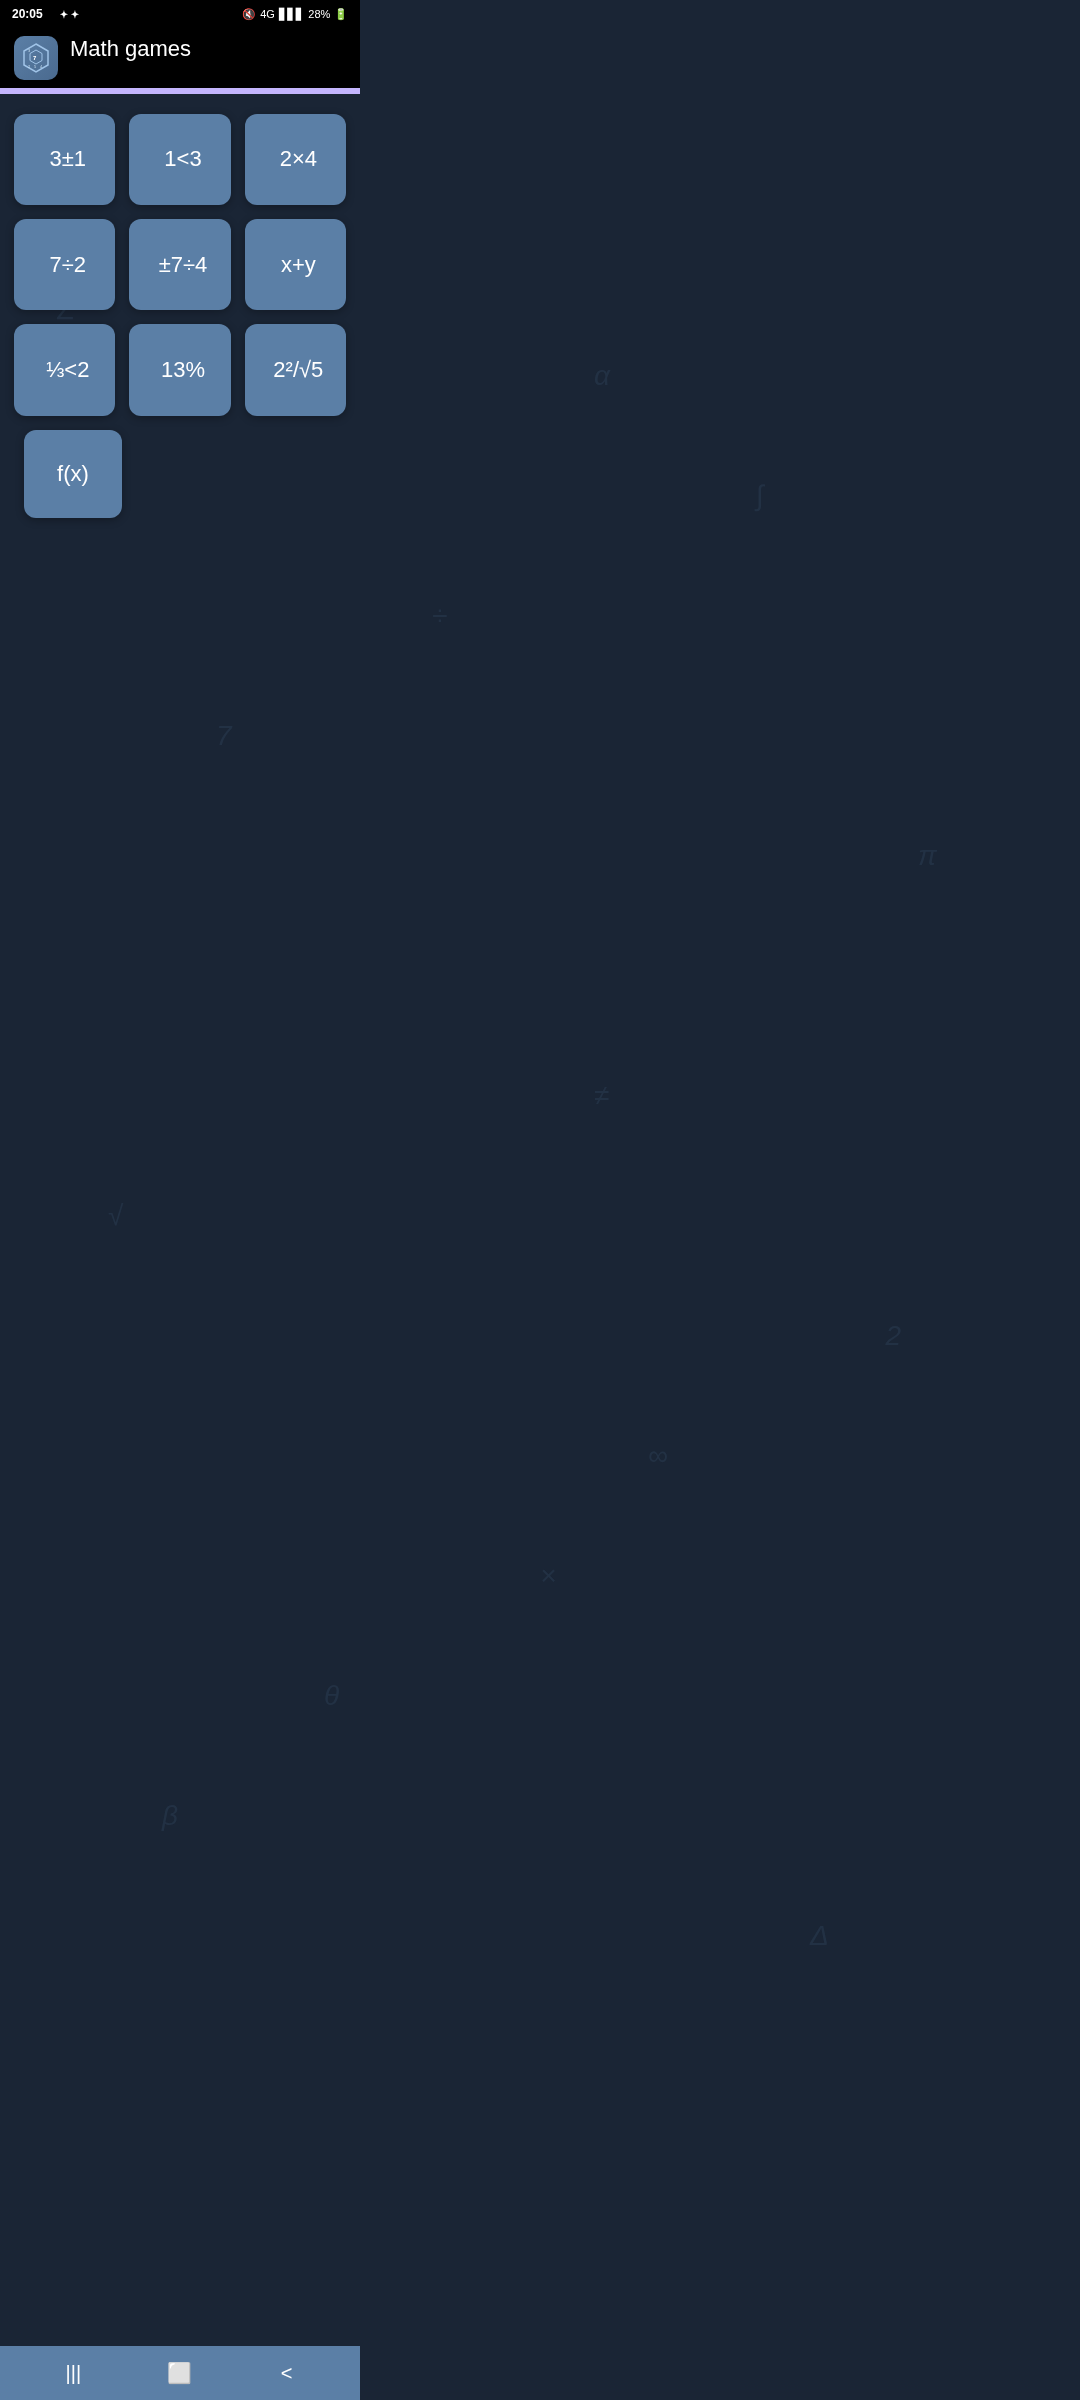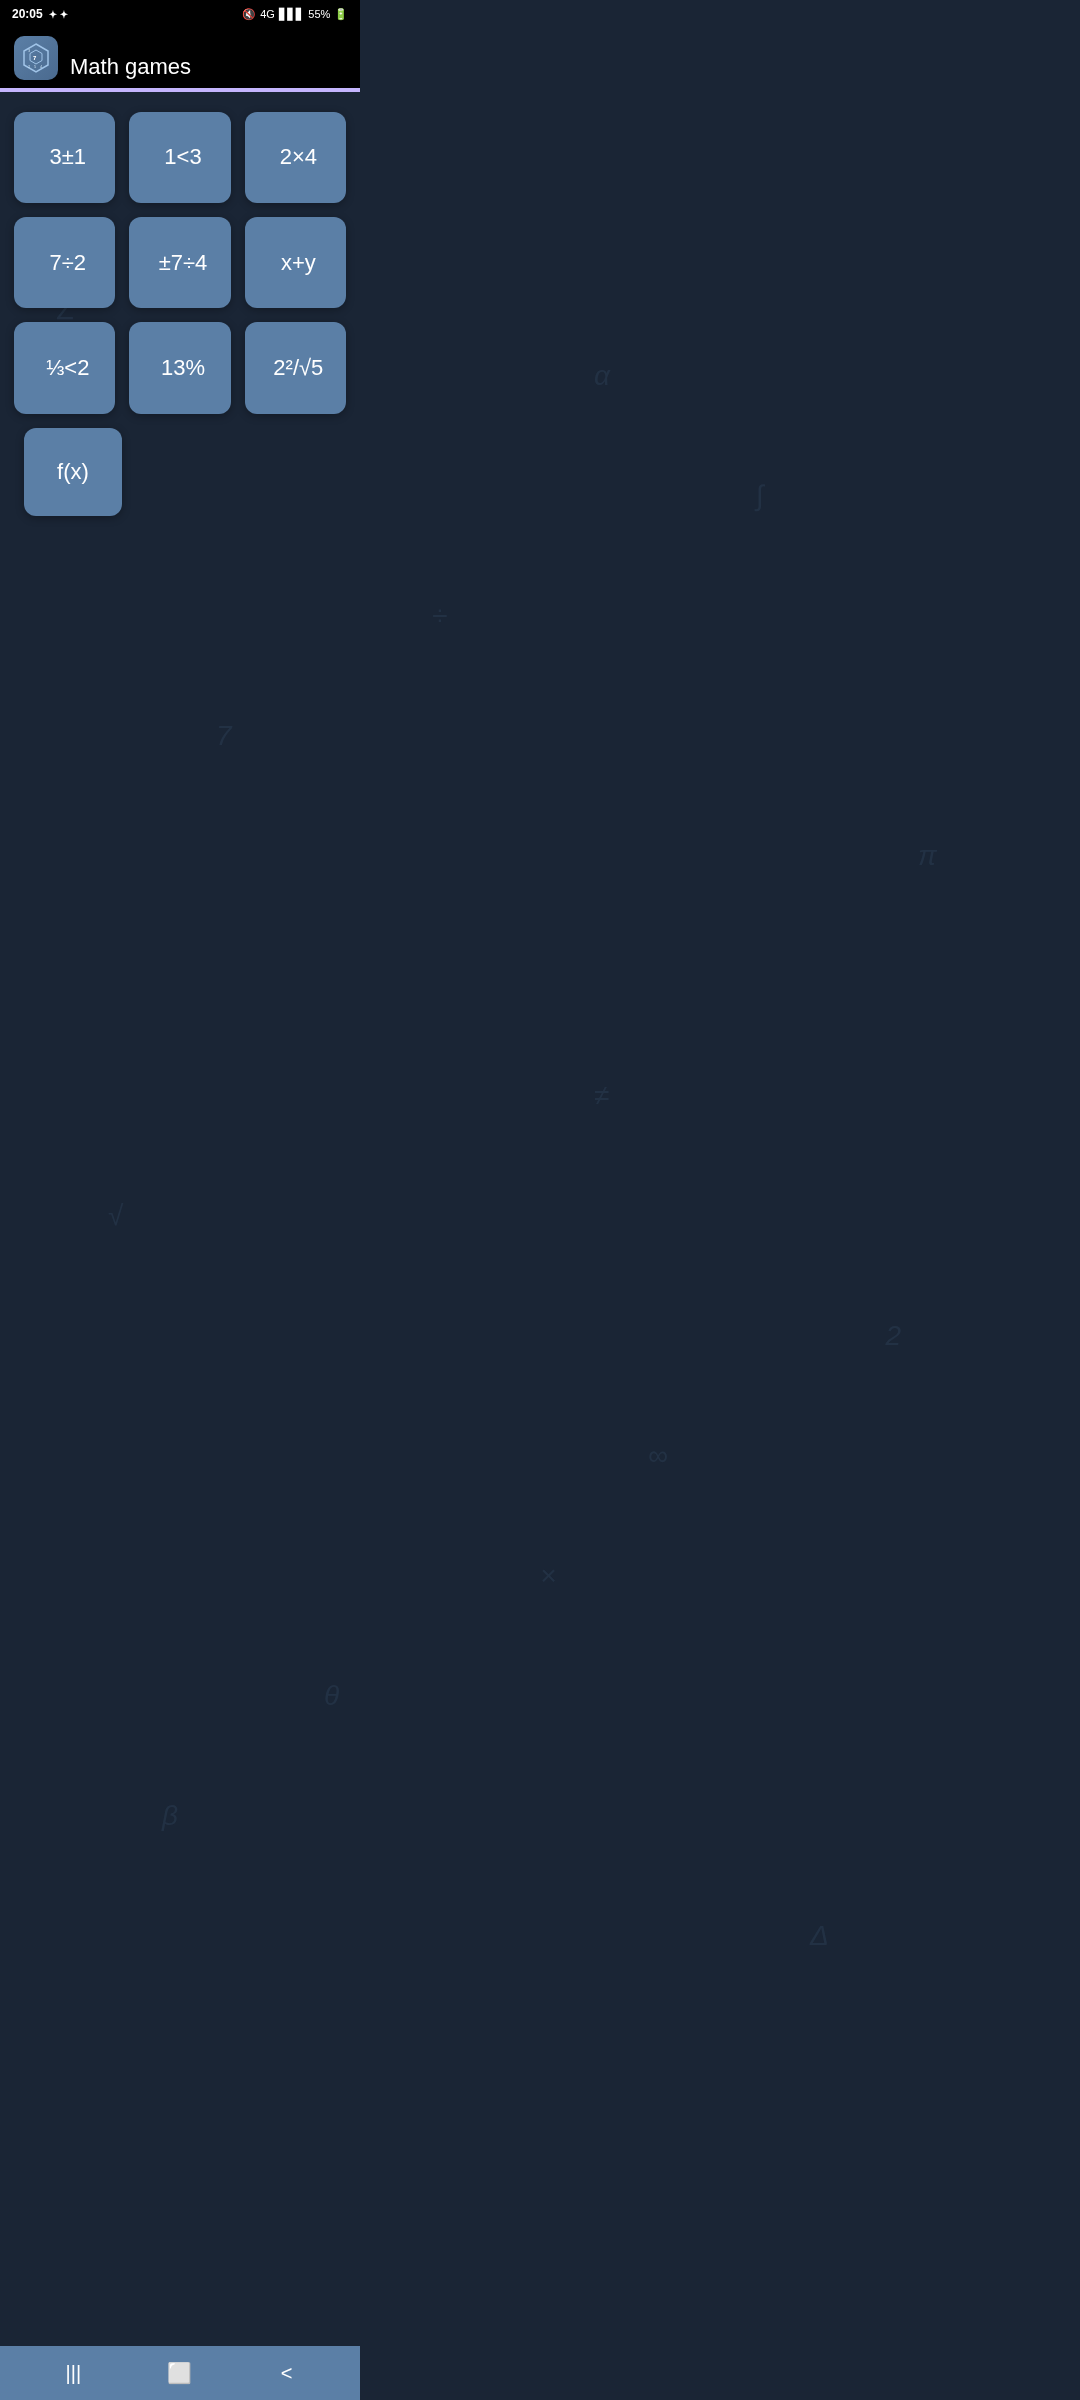--- a/index.html
+++ b/index.html
@@ -53,41 +53,41 @@
       justify-content: space-between;
       align-items: center;
       padding: 6px 12px;
       font-size: 12px;
       height: 28px;
     }
 
     .status-left {
       display: flex;
       align-items: center;
-      gap: 6px;
+      gap: 17px;
       font-weight: 600;
     }
 
     .status-right {
       display: flex;
       align-items: center;
       gap: 4px;
       font-size: 11px;
     }
 
     
     .app-header {
       position: relative;
       z-index: 10;
       background-color: #000;
       display: flex;
-      align-items: flex-end;
+      align-items: flex-start;
       padding: 8px 14px;
       gap: 12px;
-      border-bottom: 4px solid #c4b5fd;
+      border-bottom: 6px solid #c4b5fd;
     }
 
     .app-logo {
       width: 44px;
       height: 44px;
       background: linear-gradient(135deg, #5b7fa6, #4a6a8f);
       border-radius: 10px;
       display: flex;
       align-items: center;
       justify-content: center;
@@ -214,21 +214,21 @@
 
 <div class="status-bar">
   <div class="status-left">
     <span>20:05</span>
     <span style="font-size:10px;">✦ ✦</span>
   </div>
   <div class="status-right">
     <span>🔇</span>
     <span>4G</span>
     <span>▋▋▋</span>
-    <span>55%</span>
+    <span>28%</span>
     <span>🔋</span>
   </div>
 </div>
 
 <div class="app-header">
   <div class="app-logo">
     <svg viewBox="0 0 32 32" fill="none" xmlns="http://www.w3.org/2000/svg">
 
       <polygon points="16,2 28,9 28,23 16,30 4,23 4,9" fill="none" stroke="#a0c4e8" stroke-width="1.5"></polygon>
       <polygon points="16,8 22,11.5 22,18.5 16,22 10,18.5 10,11.5" fill="none" stroke="#a0c4e8" stroke-width="1"></polygon>

